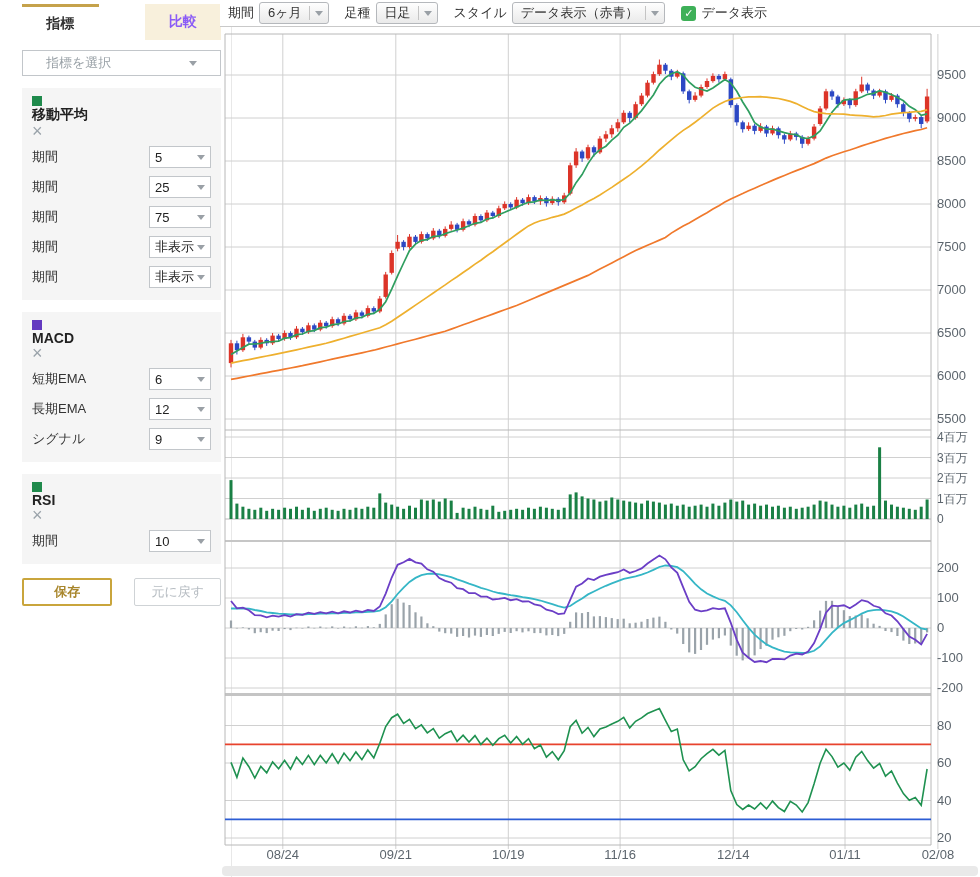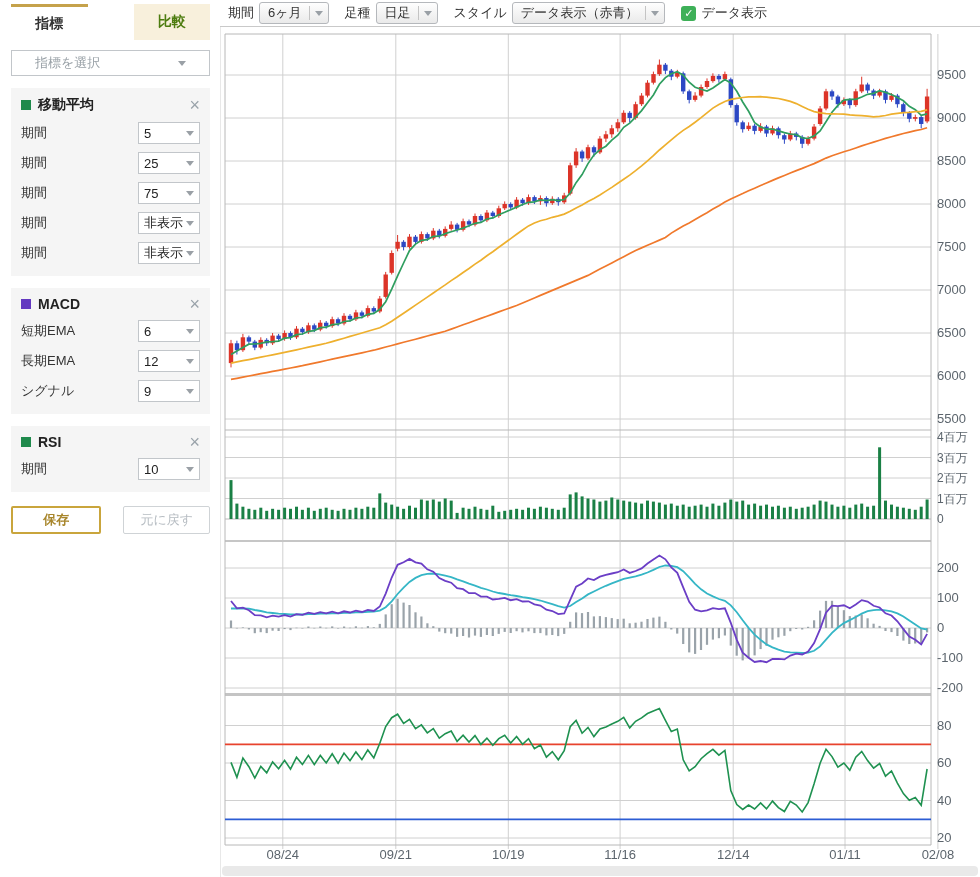--- a/index.html
+++ b/index.html
@@ -1,26 +1,26 @@
 <!DOCTYPE html>
 <html><head>
 <meta charset="utf-8">
 <style>
   html,body{margin:0;padding:0;background:#fff;font-family:"Liberation Sans","DejaVu Sans",sans-serif;}
   #app{position:relative;width:980px;height:877px;background:#fff;overflow:hidden;}
   
-  .sidebar{position:absolute;left:1px;top:0;width:220px;height:877px;background:#fff;border-right:1px solid #e8e8e8;box-sizing:border-box;}
+  .sidebar{position:absolute;left:12px;top:0;width:220px;height:877px;background:#fff;border-right:1px solid #e8e8e8;box-sizing:border-box;}
   .tabs{display:flex;margin:4px 10px 0 10px;height:36px;}
   .tab{flex:1;display:flex;align-items:center;justify-content:center;font-size:14px;font-weight:bold;cursor:pointer;box-sizing:border-box;}
   .tab.active{background:#fff;border-top:3px solid #c5a24b;color:#333;}
-  .tab.inactive{background:#f8f0dc;color:#4d7c0f;margin-left:46px;}
+  .tab.inactive{background:#f8f0dc;color:#8b5cf6;margin-left:46px;}
   .select-full{margin:10px 10px 0 10px;height:24px;border:1px solid #c2c6ca;background:#fff;display:flex;align-items:center;justify-content:space-between;padding:0 23px;font-size:13px;color:#98a0a6;cursor:pointer;}
   .caret{width:0;height:0;border-left:4px solid transparent;border-right:4px solid transparent;border-top:5px solid #9aa0a6;}
   .section{margin:12px 10px 0 10px;background:#f5f5f5;padding:8px 10px 12px 10px;}
-  .sec-head{display:flex;align-items:center;}
+  .sec-head{display:flex;flex-direction:column;}
   .swatch{width:10px;height:10px;margin-right:7px;flex:none;}
   .sec-title{font-weight:bold;font-size:14px;color:#222;flex:1;}
   .close-x{color:#9aa3aa;font-size:18px;line-height:14px;cursor:pointer;}
   .row{display:flex;align-items:center;justify-content:space-between;margin-top:8px;}
   .row .rlabel{font-size:13px;color:#333;}
   .mini-select{width:62px;height:22px;background:#fff;border:1px solid #c2c6ca;display:flex;align-items:center;justify-content:space-between;padding:0 5px;font-size:13px;color:#222;box-sizing:border-box;cursor:pointer;}
   .mini-select .caret{border-left-width:4px;border-right-width:4px;border-top-width:5px;}
   .btn-row{margin:14px 10px 0 10px;display:flex;gap:22px;}
   .save-btn{width:96px;height:28px;border:2px solid #c9a53c;color:#a8862c;font-weight:bold;background:#fff;border-radius:2px;font-size:13px;cursor:pointer;box-sizing:border-box;}
   .reset-btn{width:92px;height:28px;border:1px solid #cfd3d6;color:#b6bcc2;background:#fff;border-radius:2px;font-size:13px;cursor:pointer;box-sizing:border-box;}

